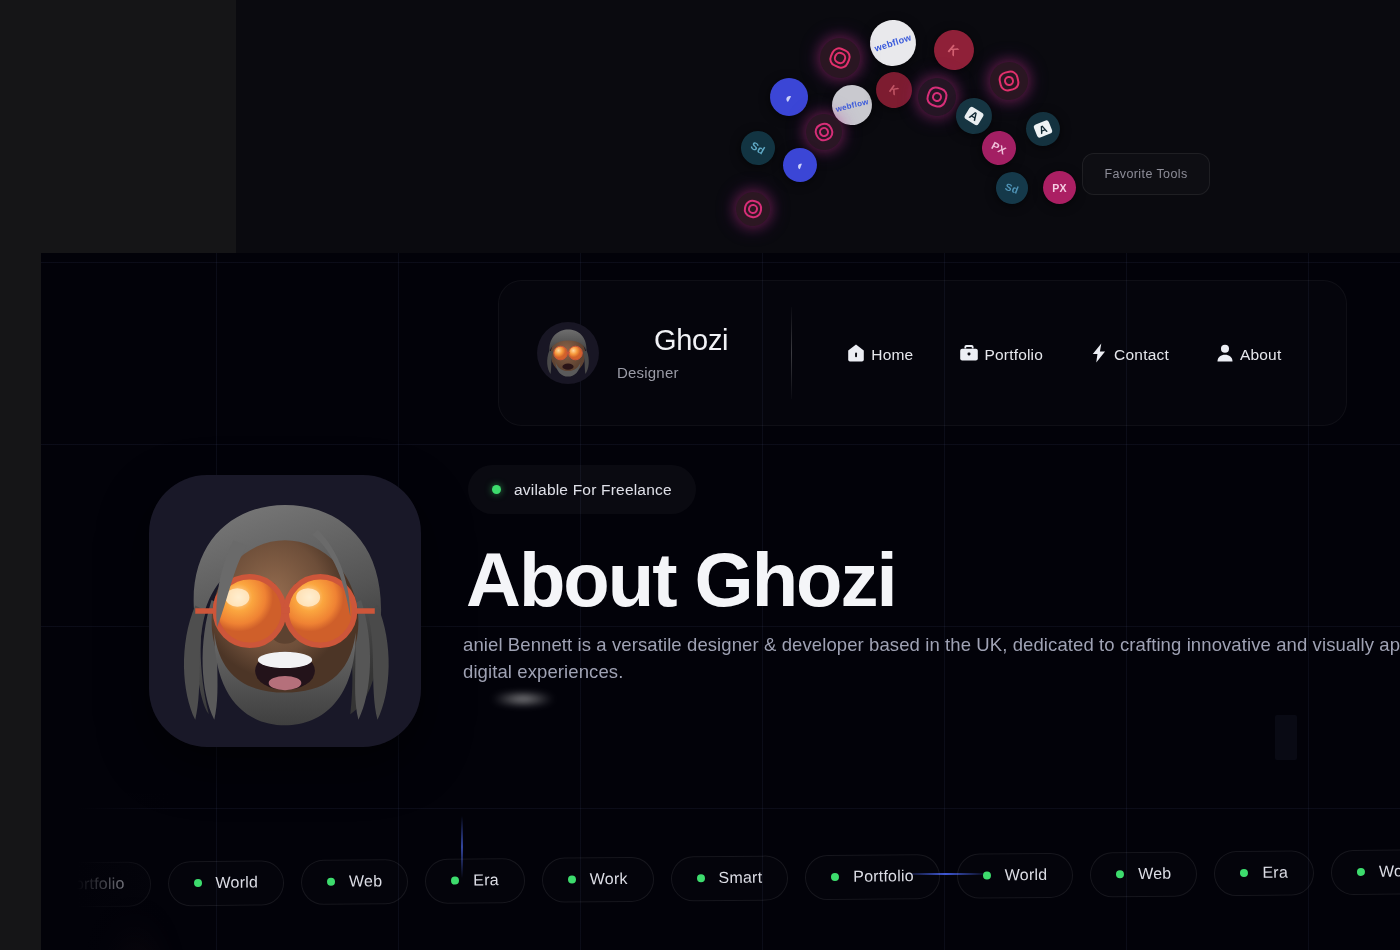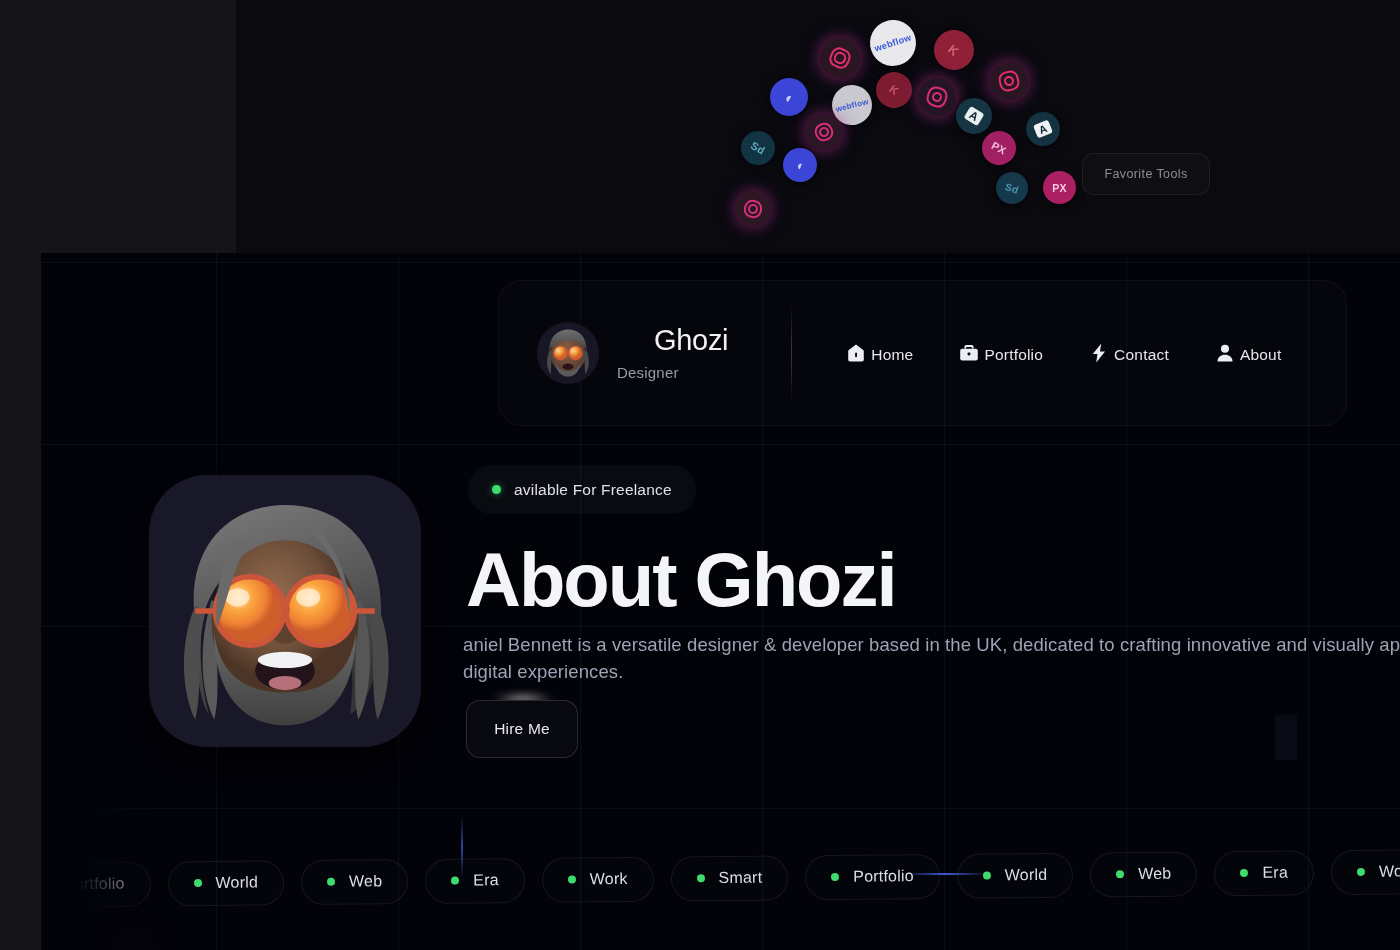--- a/index.html
+++ b/index.html
@@ -411,23 +411,20 @@
     <div class="status-pill">
       <span class="dot-green"></span>
       <span class="label">avilable For Freelance</span>
     </div>
 
     <div class="hero-title">About Ghozi</div>
 
     <div class="hero-desc">aniel Bennett is a versatile designer &amp; developer based in the UK, dedicated to crafting innovative and visually appealing digital experiences.</div>
 
     <div class="hire-glow"></div>
-    <div class="hire-btn">
-      <span>Hire Me</span>
-    </div>
 
     <div class="tags-strip" id="tags-strip">
         <div class="tag">
           <span class="tdot"></span>
           <span>Portfolio</span>
         </div>
         <div class="tag">
           <span class="tdot"></span>
           <span>World</span>
         </div>

